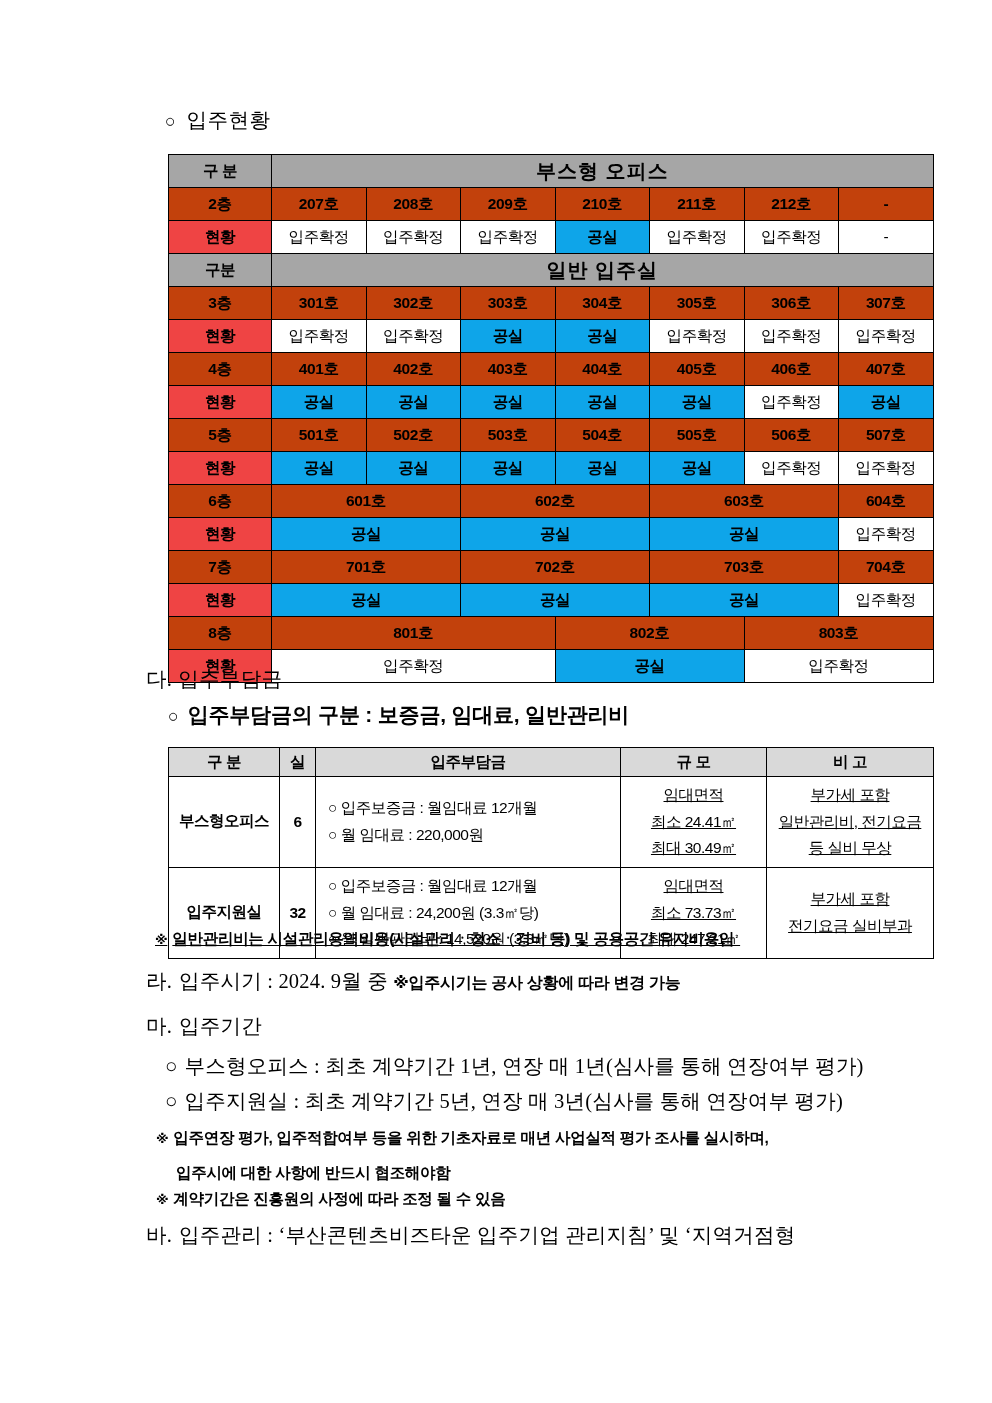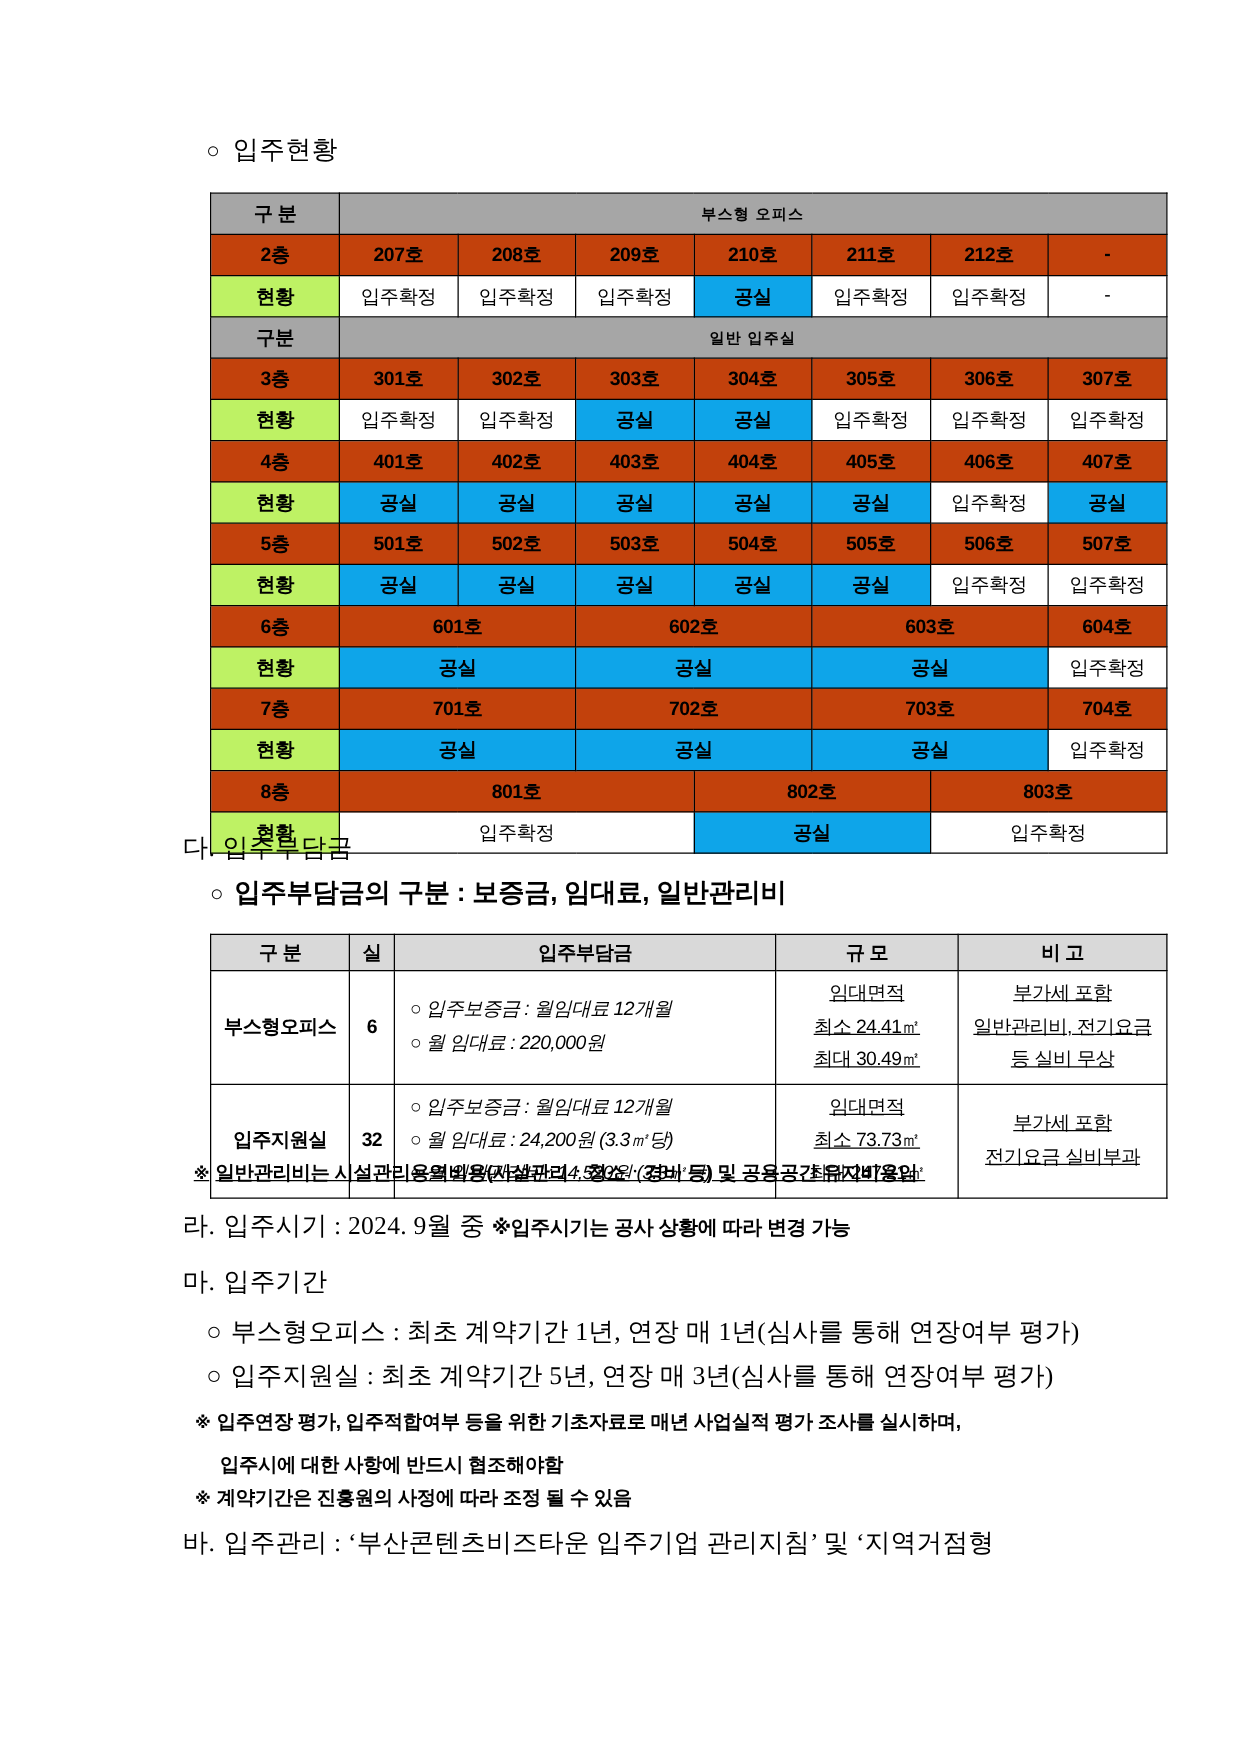--- a/index.html
+++ b/index.html
@@ -88,25 +88,25 @@
     font-size: 15.5px;
     letter-spacing: -0.4px;
   }
 
   
   #occupancy-table { left: 139px; top: 154px; width: 765px; }
   #occupancy-table td { height: 32px; }
 
   .c-dark   { background: #a6a6a6; font-weight: bold; }
   .c-mid    { background: #c2410c; font-weight: bold; }
-  .c-light  { background: #bef264; font-weight: bold; }
+  .c-light  { background: #ef4444; font-weight: bold; }
   .c-white  { background: #ffffff; font-weight: normal; }
   .c-yellow { background: #0ea5e9; font-weight: bold; }
 
-  .c-dark.section-title { letter-spacing: 1px; font-size: 12px; }
+  .c-dark.section-title { letter-spacing: 1px; font-size: 20px; }
   .spaced { letter-spacing: 4px; }
 
   
   #fee-table { left: 139px; top: 747px; width: 765px; }
   #fee-table td {
     font-size: 15.5px;
     letter-spacing: -0.5px;
   }
   #fee-table td.head {
     background: #d9d9d9;
@@ -115,21 +115,20 @@
   }
   #fee-table td.rowlabel {
     font-weight: bold;
     height: 84px;
   }
   #fee-table td.cnt { font-weight: bold; }
   #fee-table td.fees {
     text-align: left;
     padding: 5px 0 5px 12px;
     line-height: 1.72;
-    font-style: italic;
   }
   #fee-table td.size,
   #fee-table td.remark {
     line-height: 1.72;
     padding: 5px 2px;
     text-decoration: underline;
   }
 </style>
 </head>
 <body>

